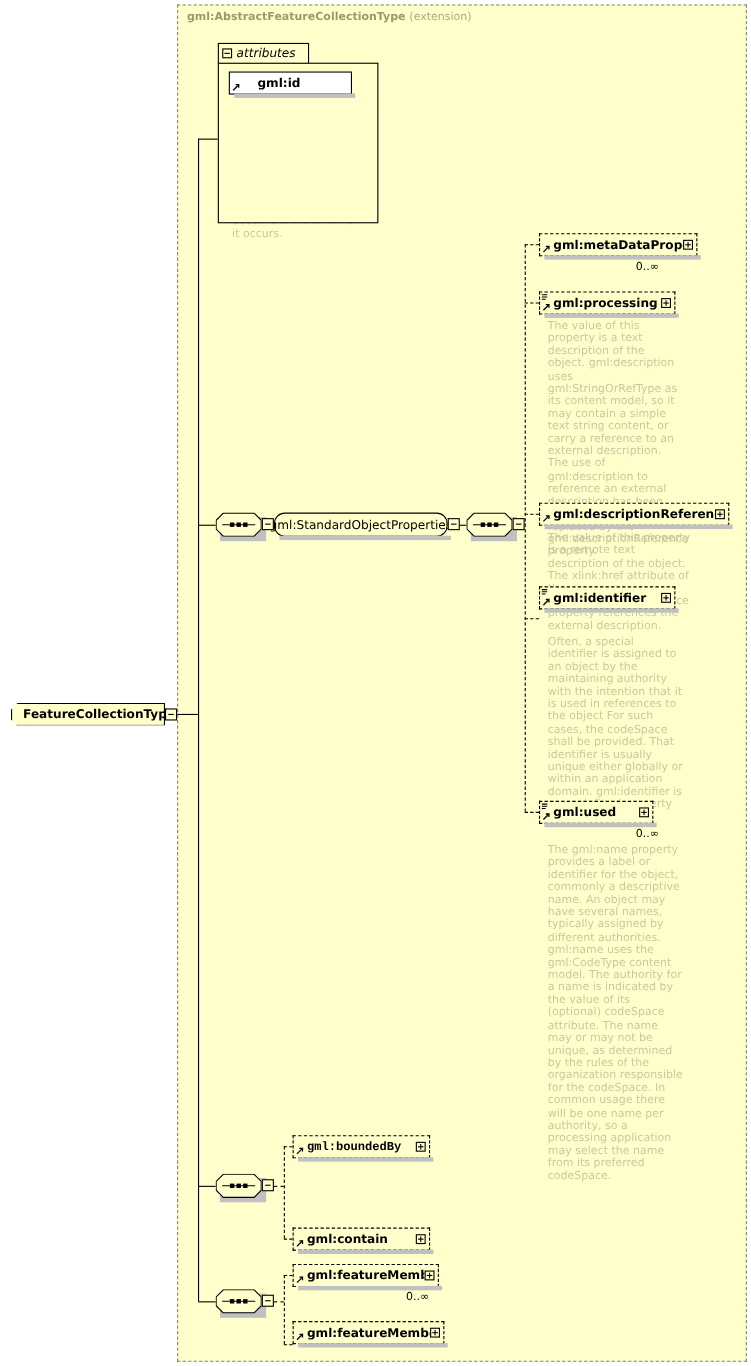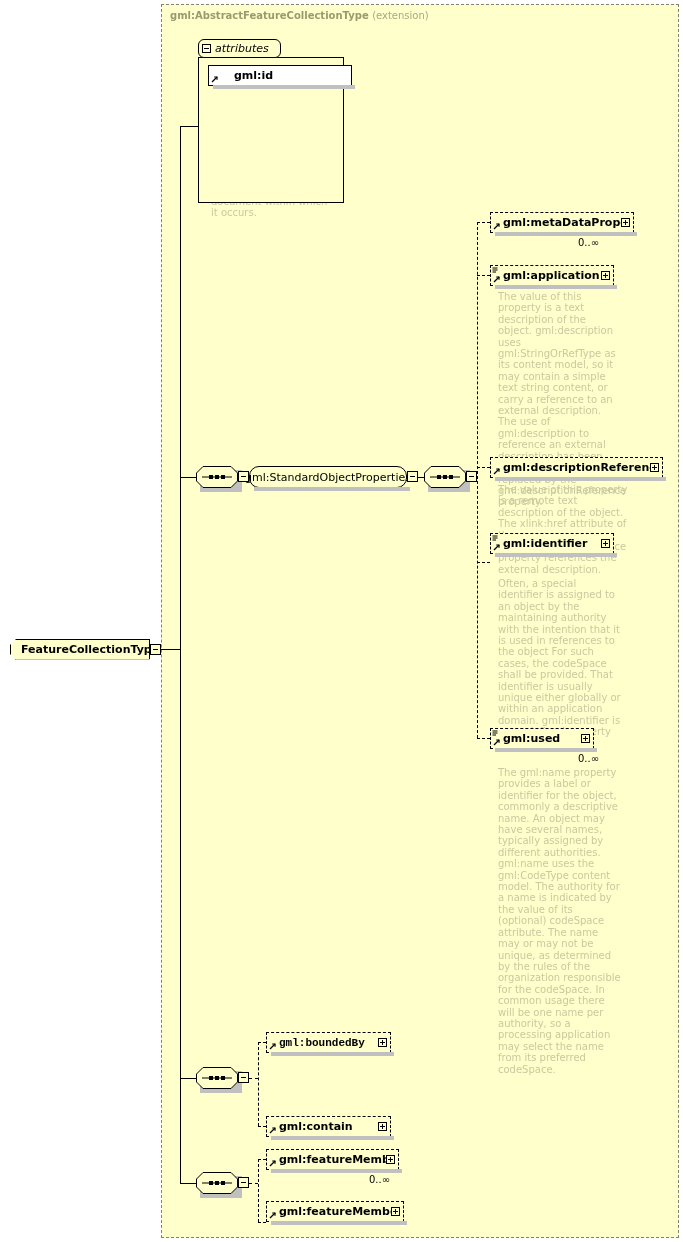--- a/index.html
+++ b/index.html
@@ -156,28 +156,28 @@
 
 <div id="root">
 
   <div class="ext-box" style="left:161px;top:4px;width:518px;height:1234px;"></div>
 
   <div class="ext-title" style="left:170px;top:10px;">
     <span>gml:AbstractFeatureCollectionType</span>
     <span class="ext-sub">(extension)</span>
   </div>
 
-  <div class="attr-tab" style="left:198px;top:39px;width:83px;height:19px;border-radius:6px;">
+  <div class="attr-tab" style="left:198px;top:39px;width:83px;height:19px;">
     <span class="pm"></span>
     <span>attributes</span>
   </div>
 
   <div class="attr-body" style="left:198px;top:57px;width:146px;height:146px;"></div>
 
-  <div class="attrbox" style="left:208px;top:65px;width:144px;height:21px;padding-left:25px;">
+  <div class="attrbox" style="left:208px;top:65px;width:112px;height:21px;padding-left:25px;">
     <div class="shadow"></div>
     <svg class="arrow-mark" viewBox="0 0 8 8">
       <path d="M1 7 L6 2" stroke="#000" stroke-width="1.2" fill="none"></path>
       <path d="M6 2 L3.2 2 L6 2 L6 4.8" stroke="#000" stroke-width="1.2" fill="none"></path>
     </svg>
     <span>gml:id</span>
   </div>
 
   <div class="anno" style="left:211px;top:93px;width:126px;">The attribute gml:id supports provision of a handle for the XML element representing a GML Object. Its use is mandatory for all GML objects. It is of XML type ID, so is constrained to be unique in the XML document within which it occurs.</div>
 
@@ -247,21 +247,21 @@
     <div class="shadow"></div>
     <svg class="lines-mark" viewBox="0 0 6 7">
       <line x1="0.5" y1="1" x2="5.5" y2="1" stroke="#000" stroke-width="1"></line>
       <line x1="0.5" y1="3" x2="5.5" y2="3" stroke="#000" stroke-width="1"></line>
       <line x1="0.5" y1="5" x2="4" y2="5" stroke="#000" stroke-width="1"></line>
     </svg>
     <svg class="arrow-mark" viewBox="0 0 8 8">
       <path d="M1 7 L6 2" stroke="#000" stroke-width="1.2" fill="none"></path>
       <path d="M6 2 L3.2 2 L6 2 L6 4.8" stroke="#000" stroke-width="1.2" fill="none"></path>
     </svg>
-    <span class="lbl">gml:application</span>
+    <span class="lbl">gml:processing</span>
     <span class="exp"></span>
   </div>
   <div class="anno" style="left:498px;top:291px;width:122px;">The value of this property is a text description of the object. gml:description uses gml:StringOrRefType as its content model, so it may contain a simple text string content, or carry a reference to an external description. The use of gml:description to reference an external description has been deprecated and replaced by the gml:descriptionReference property.</div>
 
   <div class="dln h" style="left:477px;top:467px;width:13px;"></div>
   <div class="elem opt" style="left:490px;top:457px;width:173px;height:21px;">
     <div class="shadow"></div>
     <svg class="arrow-mark" viewBox="0 0 8 8">
       <path d="M1 7 L6 2" stroke="#000" stroke-width="1.2" fill="none"></path>
       <path d="M6 2 L3.2 2 L6 2 L6 4.8" stroke="#000" stroke-width="1.2" fill="none"></path>

